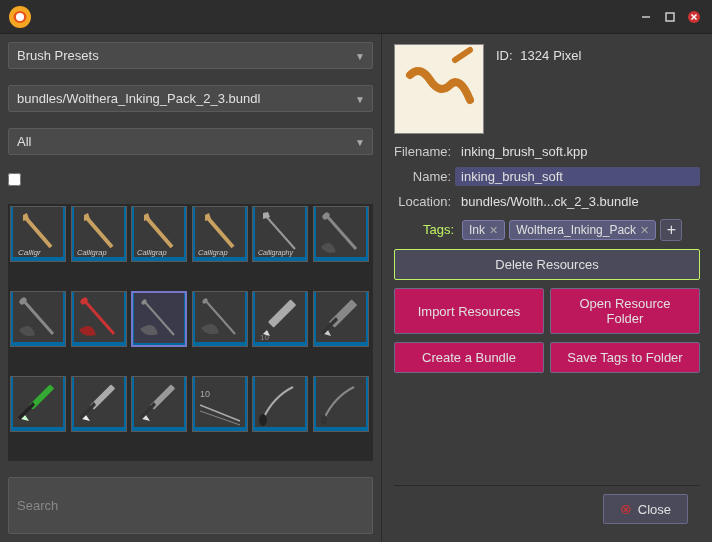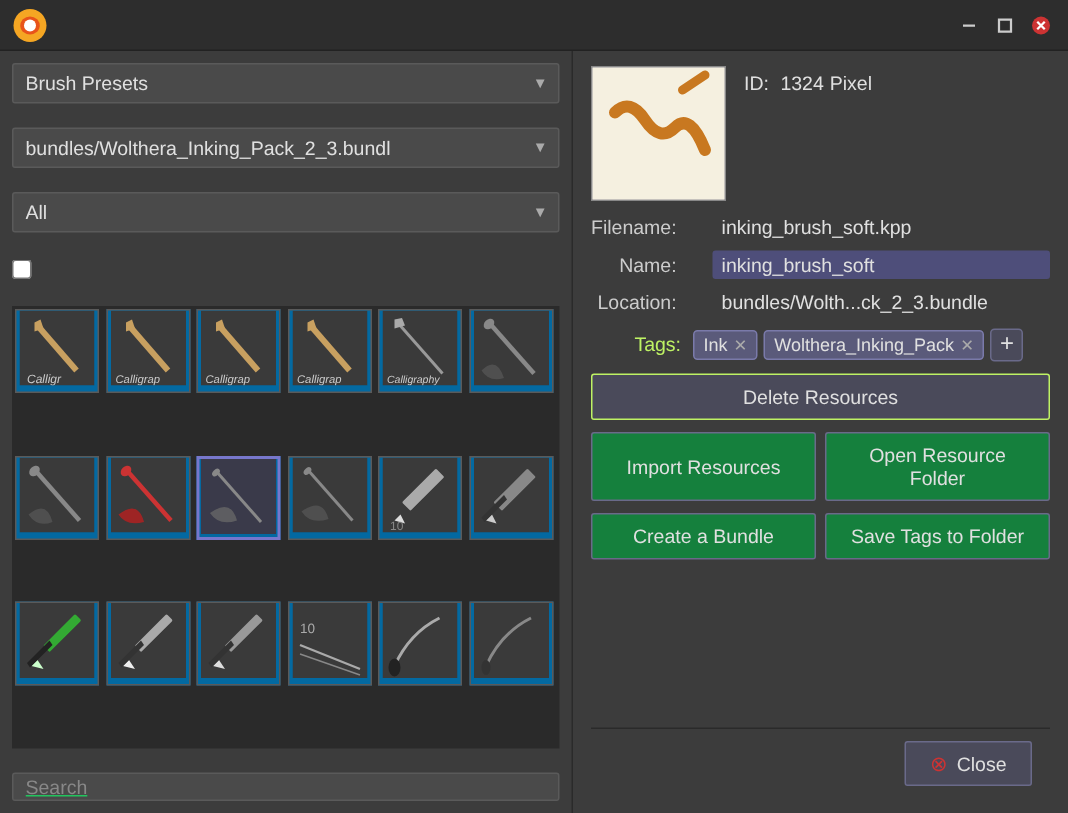--- a/index.html
+++ b/index.html
@@ -142,24 +142,23 @@
     .brush-item.selected { border: 2px solid #7777cc; }
 
     .search-row {
       position: relative;
     }
     .search-input {
       width: 100%;
       background: #4a4a4a;
       border: 1px solid #5a5a5a;
       color: #22c55e;
-      padding: 1px 8px;
+      padding: 20px 8px;
       font-size: 13px;
       border-radius: 2px;
-      text-decoration: underline;
     }
     .search-input::placeholder { color: #888; }
 
     
     .right-panel {
       flex: 1;
       display: flex;
       flex-direction: column;
       padding: 10px 12px;
       gap: 8px;
@@ -182,21 +181,21 @@
     .preview-info {
       display: flex;
       flex-direction: row;
       gap: 4px;
       padding-top: 4px;
     }
 
     .info-table {
       display: grid;
       grid-template-columns: auto 1fr;
-      gap: 6px 24px;
+      gap: 6px 4px;
       align-items: center;
     }
     .info-label {
       color: #ccc;
       font-size: 13px;
       text-align: right;
       white-space: nowrap;
     }
     .info-value {
       color: #e0e0e0;
@@ -268,21 +267,21 @@
       border-radius: 2px;
       width: 100%;
       text-align: center;
     }
 
     .action-row {
       display: flex;
       gap: 6px;
     }
     .action-btn {
-      background: #15803d;
+      background: #be185d;
       border: 1px solid #6a6a8a;
       color: #e0e0e0;
       padding: 7px 12px;
       font-size: 13px;
       cursor: pointer;
       border-radius: 2px;
       flex: 1;
       text-align: center;
     }
 

